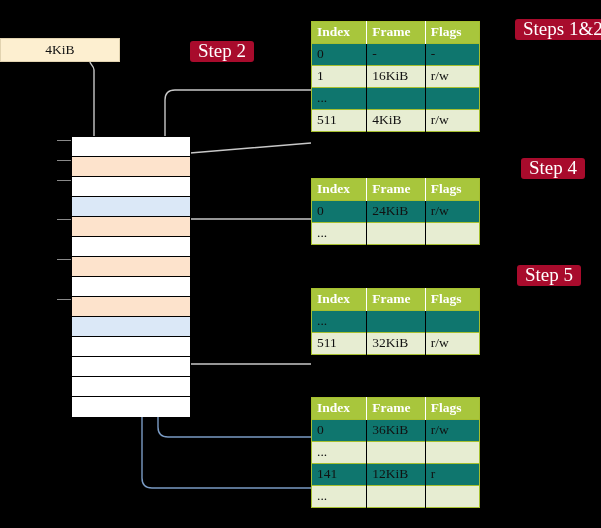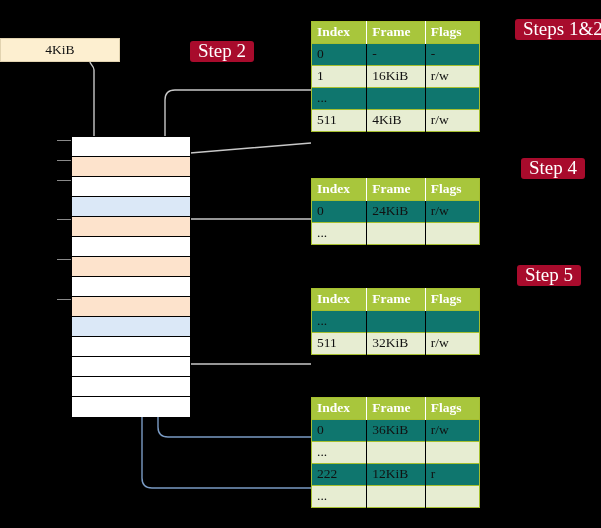--- a/index.html
+++ b/index.html
@@ -301,21 +301,21 @@
           <td>0</td>
           <td>36KiB</td>
           <td>r/w</td>
         </tr>
         <tr class="alt">
           <td>...</td>
           <td></td>
           <td></td>
         </tr>
         <tr>
-          <td>222</td>
+          <td>141</td>
           <td>12KiB</td>
           <td>r</td>
         </tr>
         <tr class="alt">
           <td>...</td>
           <td></td>
           <td></td>
         </tr>
       </tbody>
   </table>

